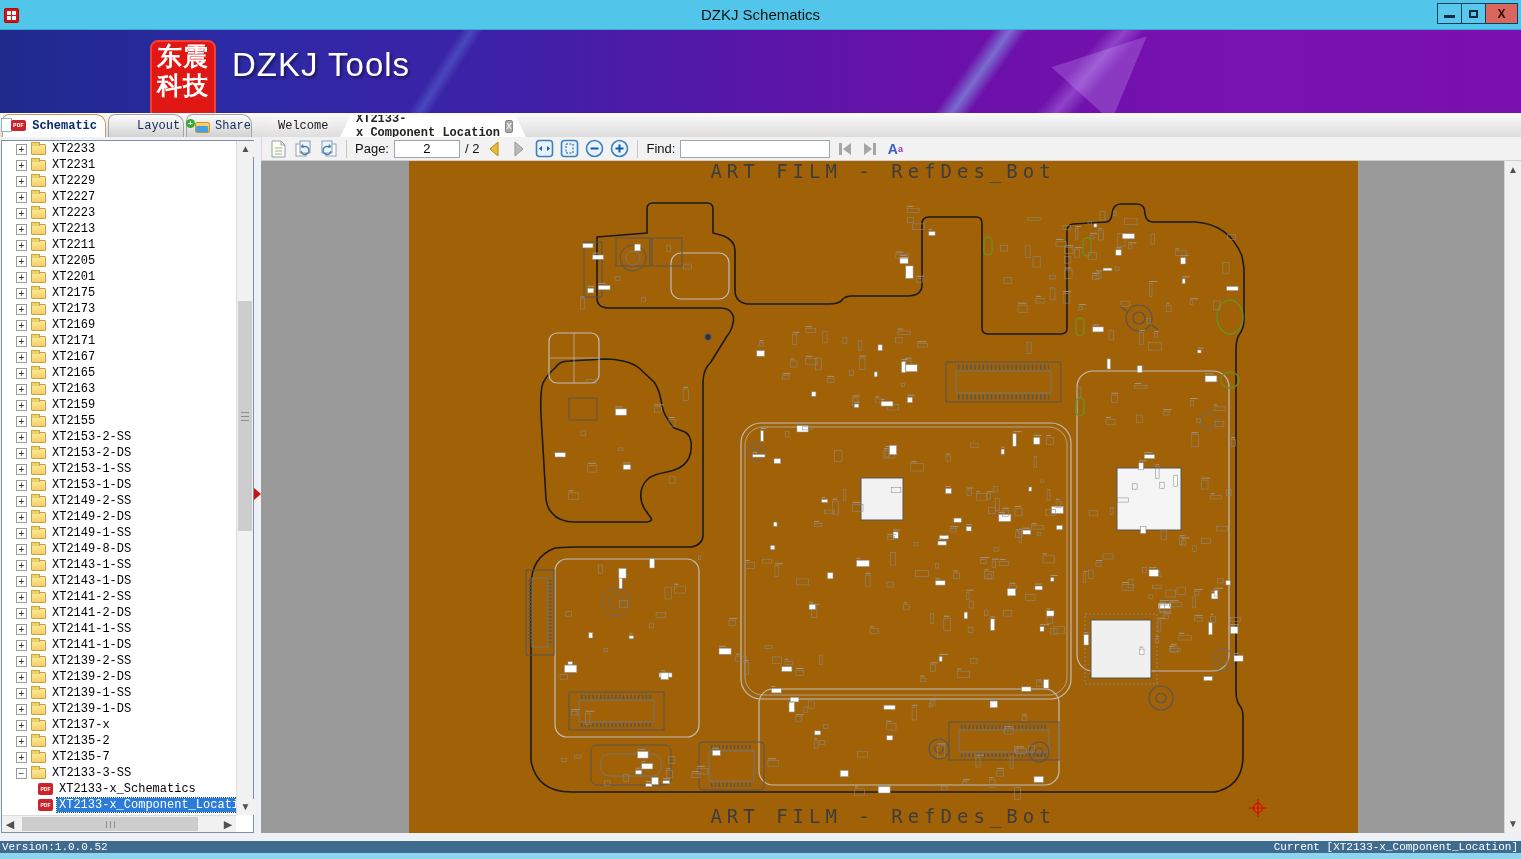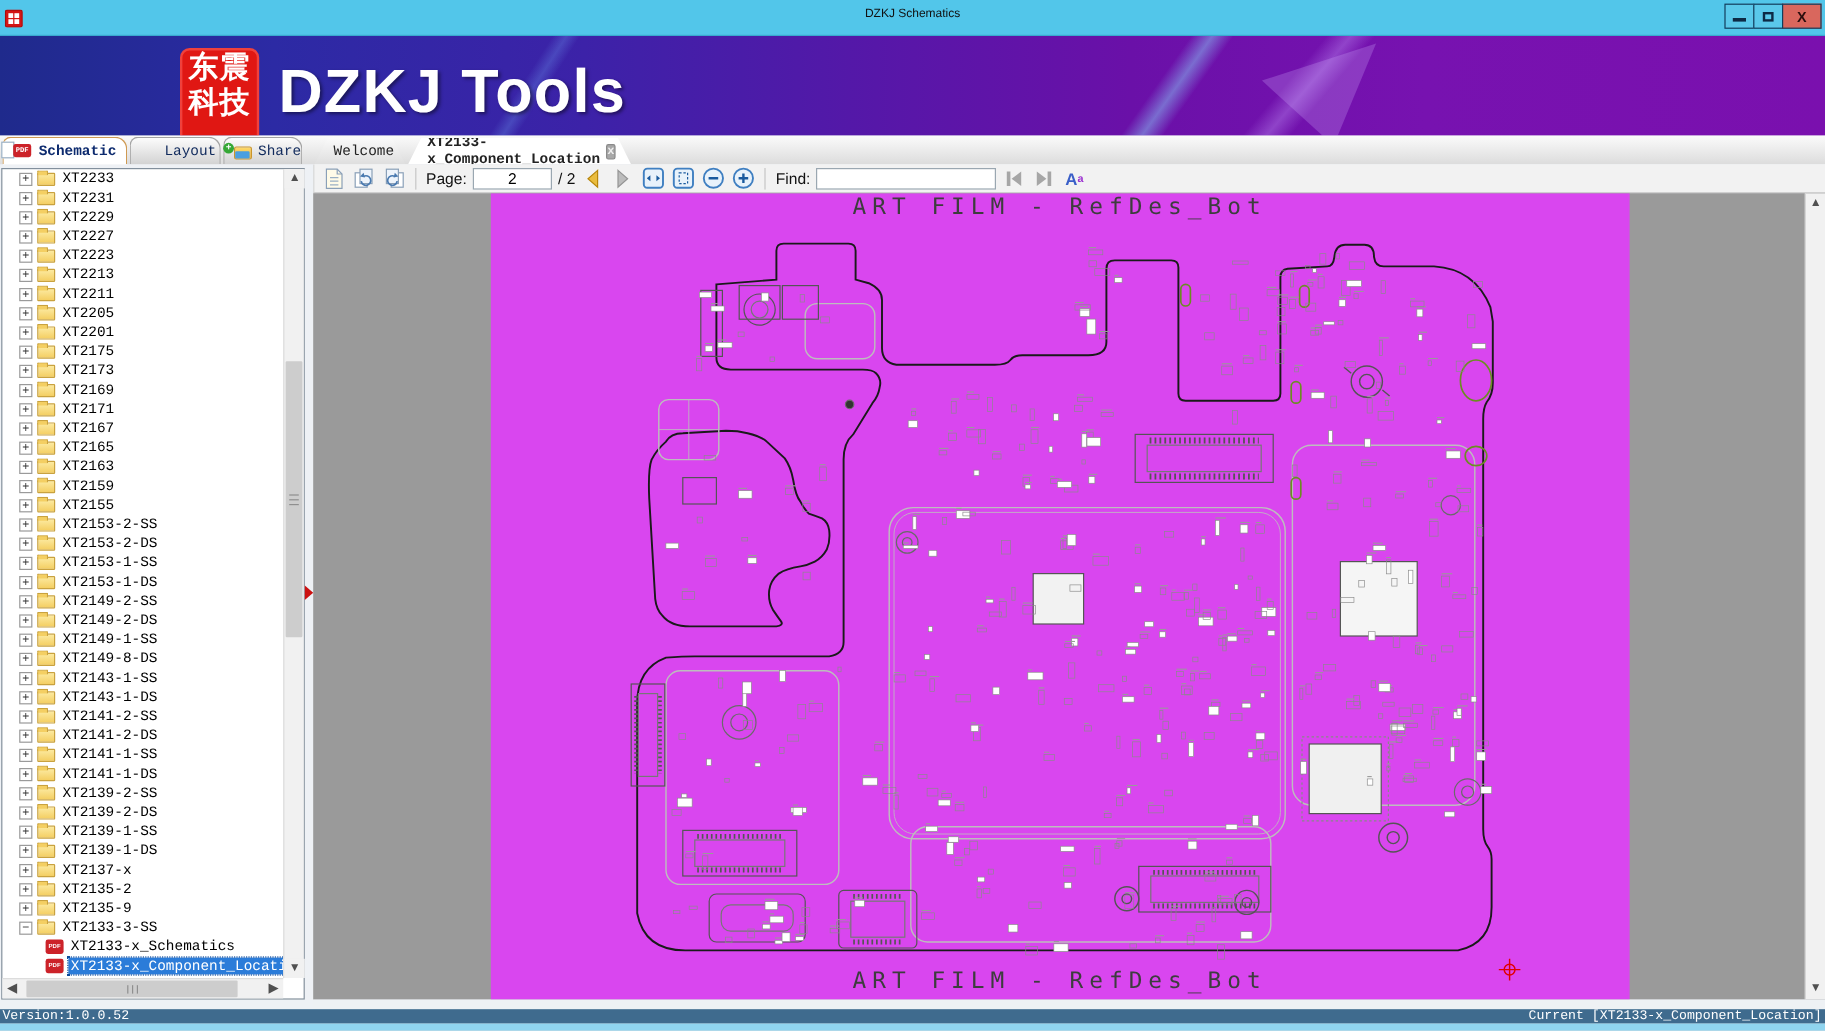--- a/index.html
+++ b/index.html
@@ -5,39 +5,39 @@
   *{margin:0;padding:0;box-sizing:border-box}
   html,body{width:1521px;height:859px;overflow:hidden}
   body{position:relative;font-family:"Liberation Sans",sans-serif;background:#e9edf2;font-size:12px}
 
   
   .titlebar{position:absolute;left:0;top:0;width:1521px;height:30px;background:#52c6ea;border-bottom:1px solid #3aa9cf}
   .appicon{position:absolute;left:4px;top:8px;width:15px;height:15px;background:#d41414;border-radius:2px;
     box-shadow:inset 0 0 0 1px #a80d0d;
     background-image:linear-gradient(#fff,#fff),linear-gradient(#fff,#fff),linear-gradient(#fff,#fff),linear-gradient(#fff,#fff);
     background-size:4px 4px;background-repeat:no-repeat;background-position:3px 3px,8px 3px,3px 8px,8px 8px}
-  .wintitle{position:absolute;left:0;right:0;top:6px;text-align:center;font-size:10px;color:#111}
+  .wintitle{position:absolute;left:0;right:0;top:6px;text-align:center;font-size:15px;color:#111}
   .winbtns{position:absolute;right:3px;top:3px;display:flex}
   .wbtn{width:25px;height:21px;border:1px solid #123d5c;background:#5ac8ea;color:#0d2a45;
     display:flex;align-items:center;justify-content:center;font-weight:bold;font-size:12px;margin-left:-1px}
   .wbtn.close{width:33px;background:#d9675d;color:#2a0d0d}
   .wbtn .maxglyph{width:9px;height:8px;border:2px solid #0d2a45}
   .wbtn .minglyph{width:11px;height:3px;background:#0d2a45;margin-top:6px}
 
   
   .banner{position:absolute;left:0;top:30px;width:1521px;height:83px;overflow:hidden;
     background:linear-gradient(90deg,#1f2a8c 0%,#2c2aa4 15%,#3c22a8 32%,#5617a8 48%,#6a10a8 62%,#7712b0 78%,#7a10ae 100%)}
   .streak{position:absolute;pointer-events:none}
   .s1{left:930px;top:-30px;width:90px;height:160px;background:linear-gradient(100deg,transparent 35%,rgba(140,220,255,.45) 50%,transparent 65%);transform:skewX(-28deg)}
   .s2{left:1010px;top:-30px;width:140px;height:160px;background:linear-gradient(100deg,transparent 40%,rgba(200,160,255,.35) 52%,transparent 64%);transform:skewX(-34deg)}
   .s3{left:380px;top:-20px;width:120px;height:140px;background:linear-gradient(100deg,transparent 42%,rgba(120,180,255,.25) 50%,transparent 58%);transform:skewX(-25deg)}
   .s4{left:1060px;top:20px;width:0;height:0;border-left:40px solid transparent;border-right:60px solid transparent;border-top:70px solid rgba(210,180,255,.25);transform:rotate(-18deg)}
   .logo{position:absolute;left:150px;top:10px;width:66px;height:80px;background:#e01713;border:2px solid #f0413c;border-radius:8px;
     color:#fff;font-weight:bold;font-size:25px;line-height:29px;text-align:center;letter-spacing:1px;overflow:hidden}
-  .brand{position:absolute;left:232px;top:16px;color:#fff;font-size:51px;font-weight:bold;letter-spacing:1px;text-shadow:2px 2px 3px rgba(0,0,0,.45)}
+  .brand{position:absolute;left:232px;top:16px;color:#fff;font-size:33px;font-weight:normal;letter-spacing:1px;text-shadow:2px 2px 3px rgba(0,0,0,.45)}
   .tagline{position:absolute;left:700px;top:20px;width:812px;text-align:center;color:#f3effb;font-size:29px;font-weight:bold;text-shadow:1px 2px 3px rgba(0,0,0,.5);letter-spacing:.5px}
 
   
   .tabbar{position:absolute;left:0;top:113px;width:1521px;height:24px;background:linear-gradient(#fbfbfb,#dcdcdc)}
   .ttab{position:absolute;bottom:0;height:23px;display:flex;align-items:center;gap:20px;padding:0 8px;
     font-family:"Liberation Mono",monospace;font-size:12px;color:#102a5c;
     border:1px solid #a3a3a3;border-bottom:none;border-radius:7px 10px 0 0;background:linear-gradient(#fcfcfc,#d2d2d2)}
   .ttab.active{background:#fff;border-color:#cf9a52;color:#0c2a6e;font-weight:bold;z-index:3}
   .doctab{position:absolute;bottom:0;height:22px;display:flex;align-items:center;gap:5px;padding:0 16px;
     font-family:"Liberation Mono",monospace;font-size:12px;color:#222;
@@ -90,21 +90,21 @@
   .toolbar{position:absolute;left:0;top:0;width:1260px;height:24px;background:#f2f2f2;border-bottom:1px solid #cfcfcf;border-left:1px solid #d8d8d8;
     display:flex;align-items:center;gap:5px;padding:0 6px;font-size:13px;color:#111}
   .tbtn{width:20px;height:20px;display:flex;align-items:center;justify-content:center;flex:none}
   .tsep{width:1px;height:18px;background:#c6c6c6;margin:0 3px;flex:none}
   .pginput{width:66px;height:18px;border:1px solid #9aa7b1;background:#fff;text-align:center;font-size:13px;font-family:"Liberation Sans",sans-serif}
   .findinput{width:150px;height:18px;border:1px solid #9aa7b1;background:#fff;font-size:12px;padding:0 3px}
   .caseicon{font-weight:bold;font-size:14px;color:#3a5fc8;line-height:14px}
   .caseicon sup{color:#9b30d0;font-size:9px}
 
   .docarea{position:absolute;left:0;top:24px;width:1260px;height:672px;background:#9a9a9a;overflow:hidden}
-  .page{position:absolute;left:148px;top:0;width:949px;height:673px;background:#d946ef}
+  .page{position:absolute;left:148px;top:0;width:949px;height:673px;background:#a16207}
   .bottomgap{position:absolute;left:0;top:696px;width:1260px;height:8px;background:#eef1f4}
   .dscroll{position:absolute;right:0;top:0;width:17px;height:672px;background:#f1f1f1;border-left:1px solid #d5d5d5}
   .dscroll .arr{position:absolute;left:0;width:16px;height:16px;color:#505050;font-size:10px;text-align:center;line-height:16px}
   .dscroll .arr.up{top:1px}.dscroll .arr.dn{bottom:1px}
 
   
   .statusbar{position:absolute;left:0;top:841px;width:1521px;height:12px;background:#3f6b8e;color:#fff;
     font-family:"Liberation Mono",monospace;font-size:11px;line-height:12px}
   .statusbar .lft{position:absolute;left:2px;top:0}
   .statusbar .rgt{position:absolute;right:3px;top:0}
@@ -360,21 +360,21 @@
           <span class="tlabel">XT2137-x</span>
         </div>
         <div class="trow">
           <span class="texp">+</span>
           <span class="tfolder"></span>
           <span class="tlabel">XT2135-2</span>
         </div>
         <div class="trow">
           <span class="texp">+</span>
           <span class="tfolder"></span>
-          <span class="tlabel">XT2135-9</span>
+          <span class="tlabel">XT2135-7</span>
         </div>
         <div class="trow">
           <span class="texp">−</span>
           <span class="tfolder"></span>
           <span class="tlabel">XT2133-3-SS</span>
         </div>
         <div class="trow">
           <span class="tchsp"></span>
           <span class="tpdf">PDF</span>
           <span class="tlabel">XT2133-x_Schematics</span>

